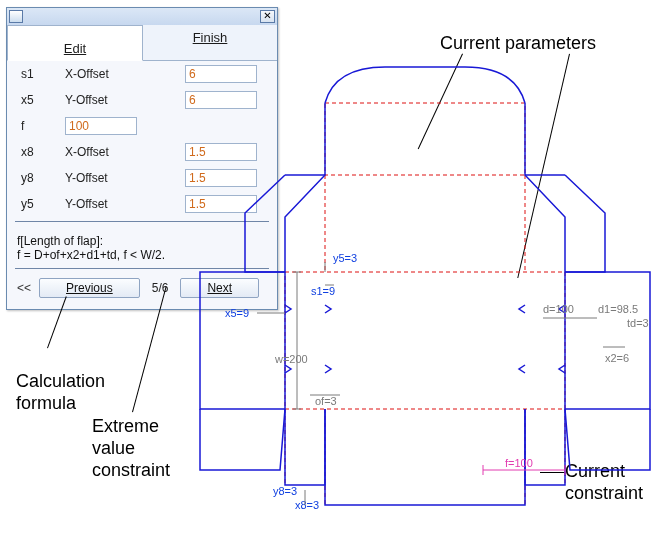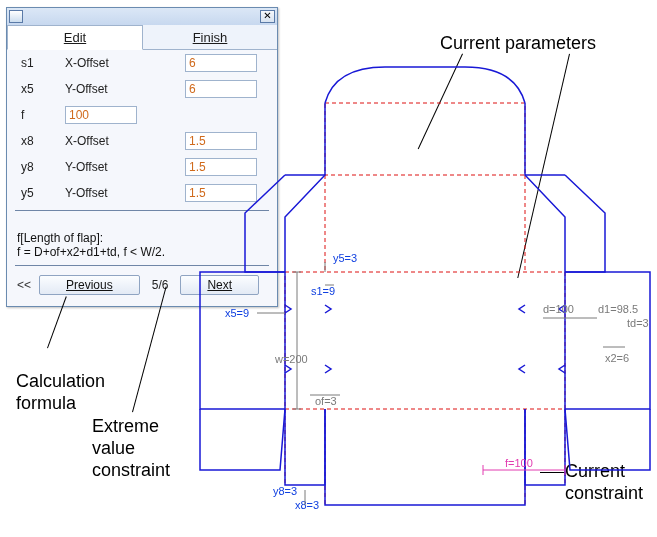--- a/index.html
+++ b/index.html
@@ -60,21 +60,21 @@
     color: #1b1b1b;
     cursor: pointer;
     border-right: 1px solid #c7d3e5;
   }
   .tab:last-child { border-right: none; }
   .tab.active {
     background: #fff;
     border: 1px solid #9fb3cd;
     border-bottom: 1px solid #fff;
     margin-bottom: -1px;
-    padding-top: 4px;
+    padding-top: 15px;
   }
   .header-row, .param-row {
     display: flex;
     align-items: center;
     padding: 4px 10px;
     font-size: 12px;
     color: #222;
   }
   .header-row { border-bottom: 1px solid #b8c6dc; }
   .col-code { width: 48px; }
@@ -87,21 +87,21 @@
     border: 1px solid #9fb3cd;
     padding: 0 3px;
     font-size: 12px;
     color: #d06a1c;
     background: #fff;
   }
   .formula-block {
     border-top: 1px solid #6f86a7;
     border-bottom: 1px solid #6f86a7;
     margin: 4px 8px 8px;
-    padding: 20px 2px 6px;
+    padding: 12px 2px 6px;
     font-family: "MS Sans Serif", Tahoma, Arial, sans-serif;
     font-size: 12px;
     line-height: 14px;
     color: #111;
     white-space: pre;
     min-height: 30px;
   }
   .nav-row {
     display: flex;
     align-items: center;

